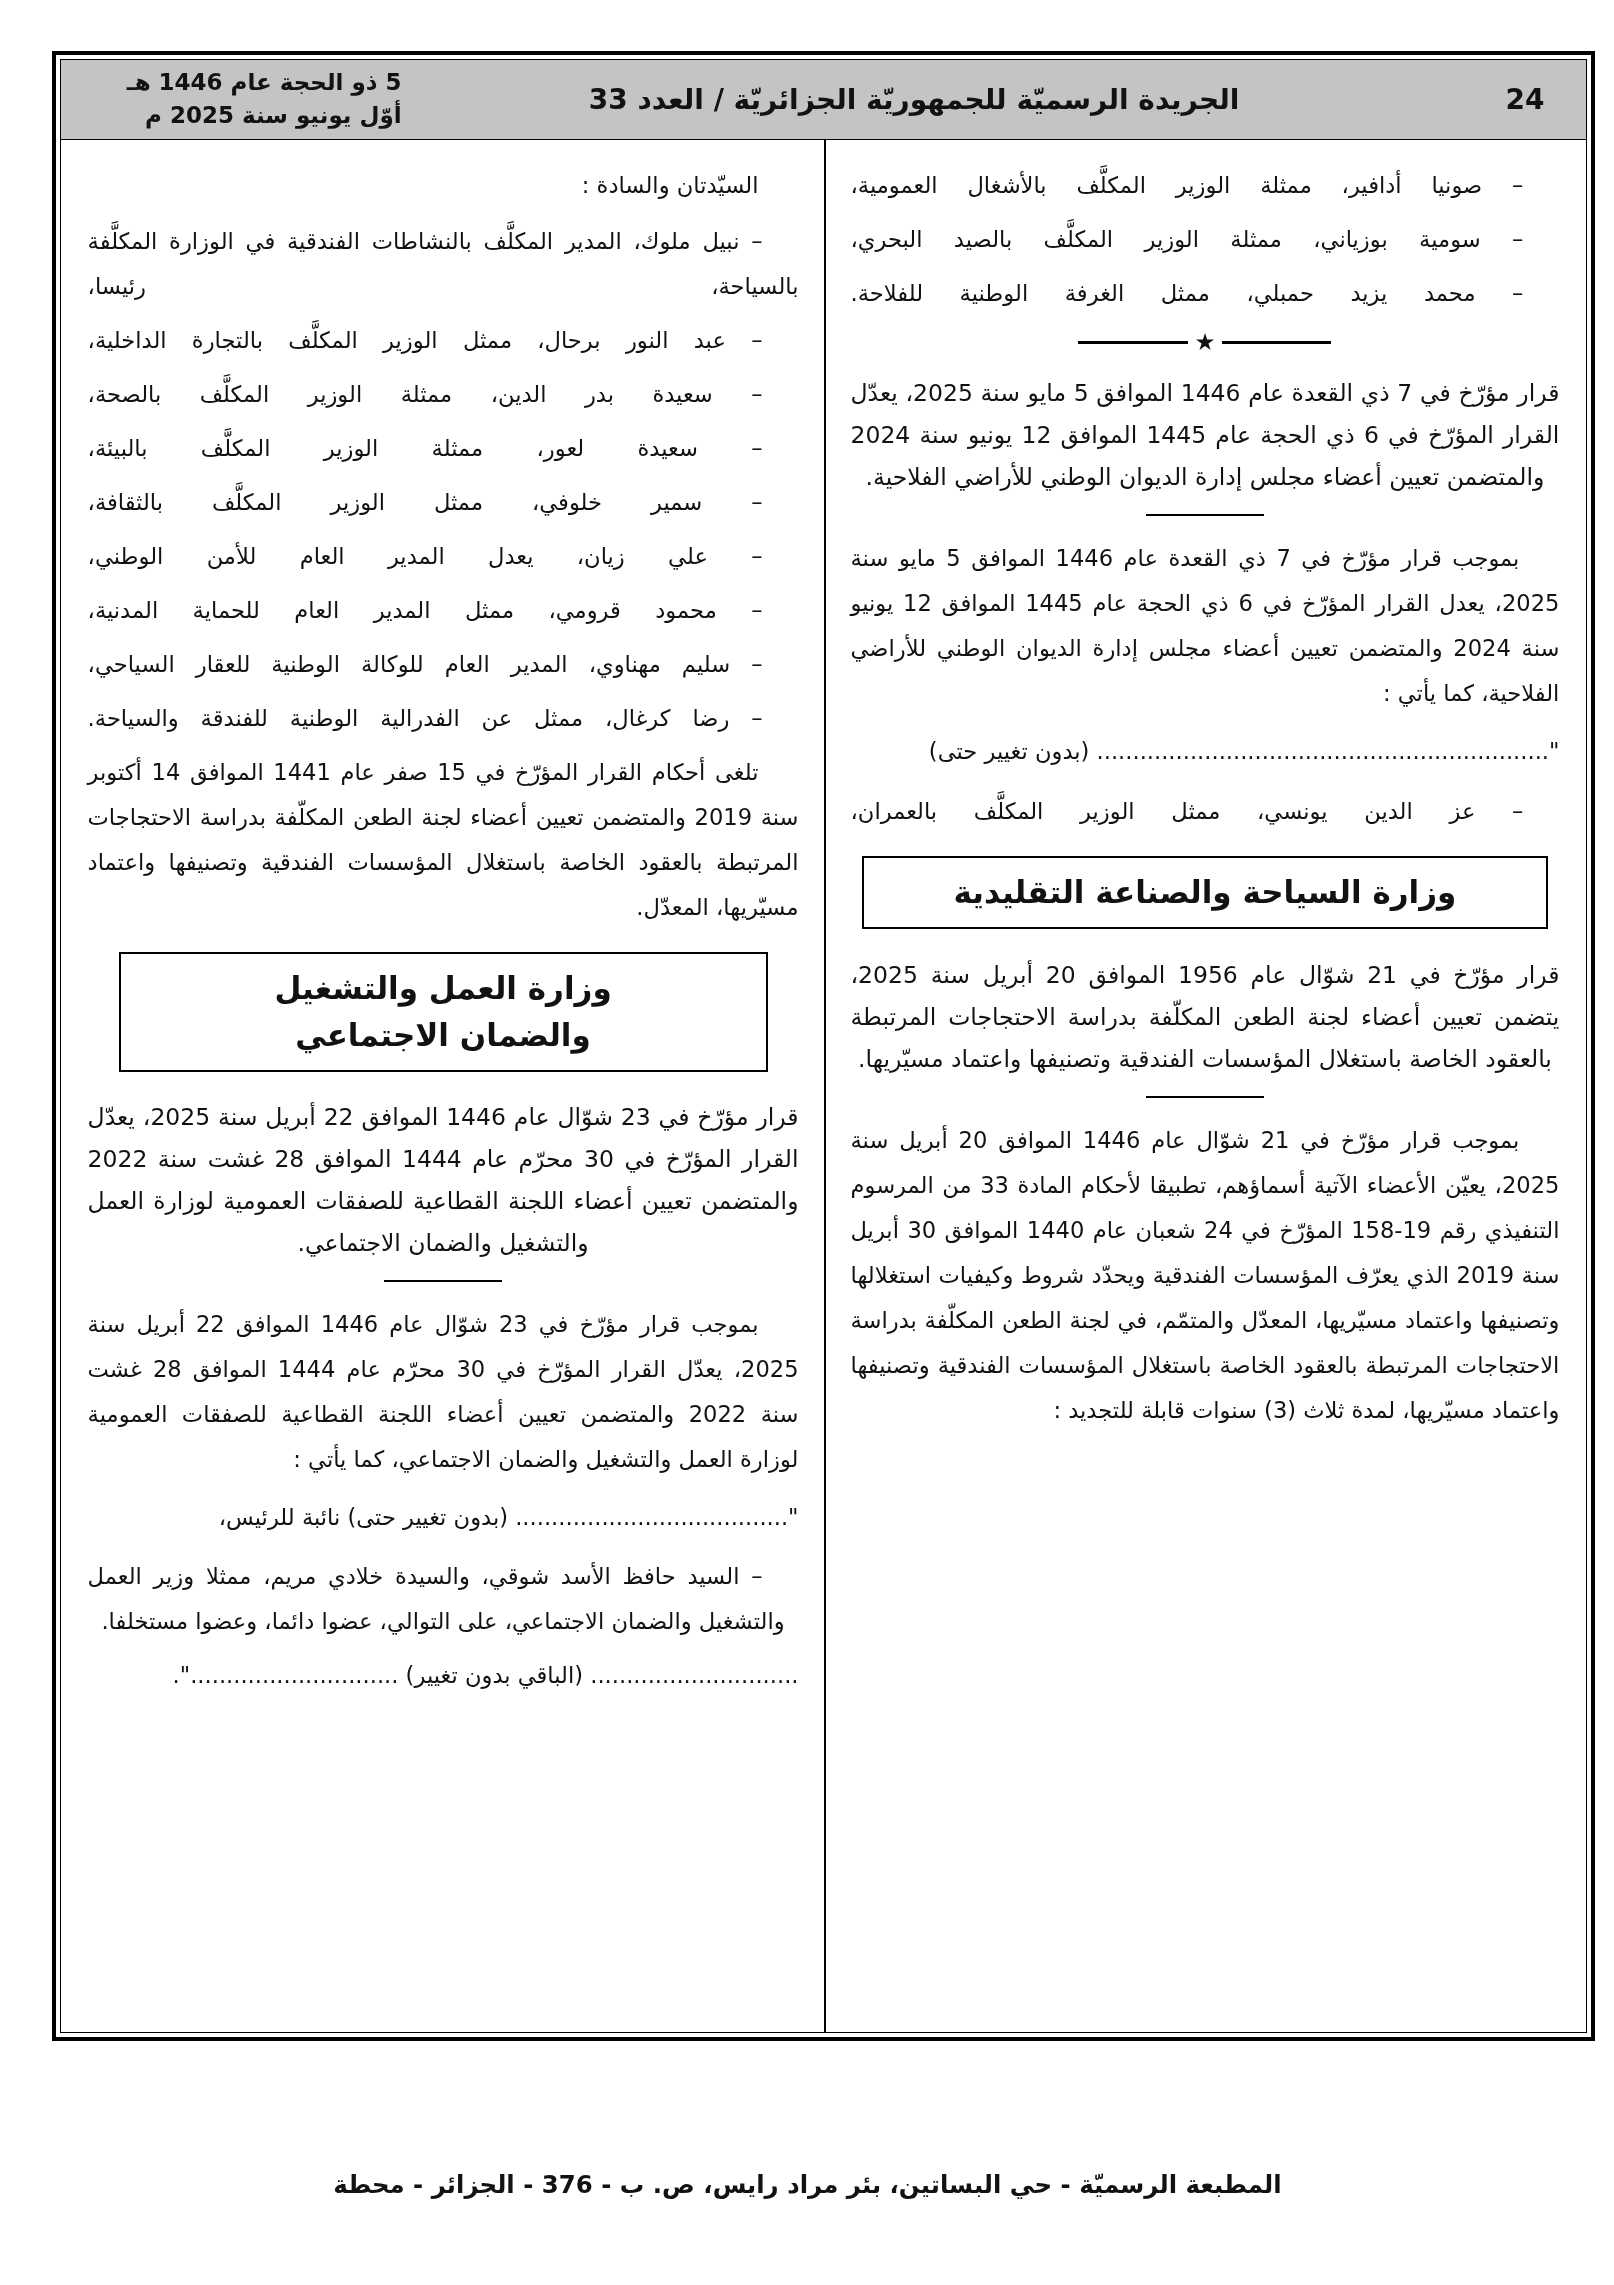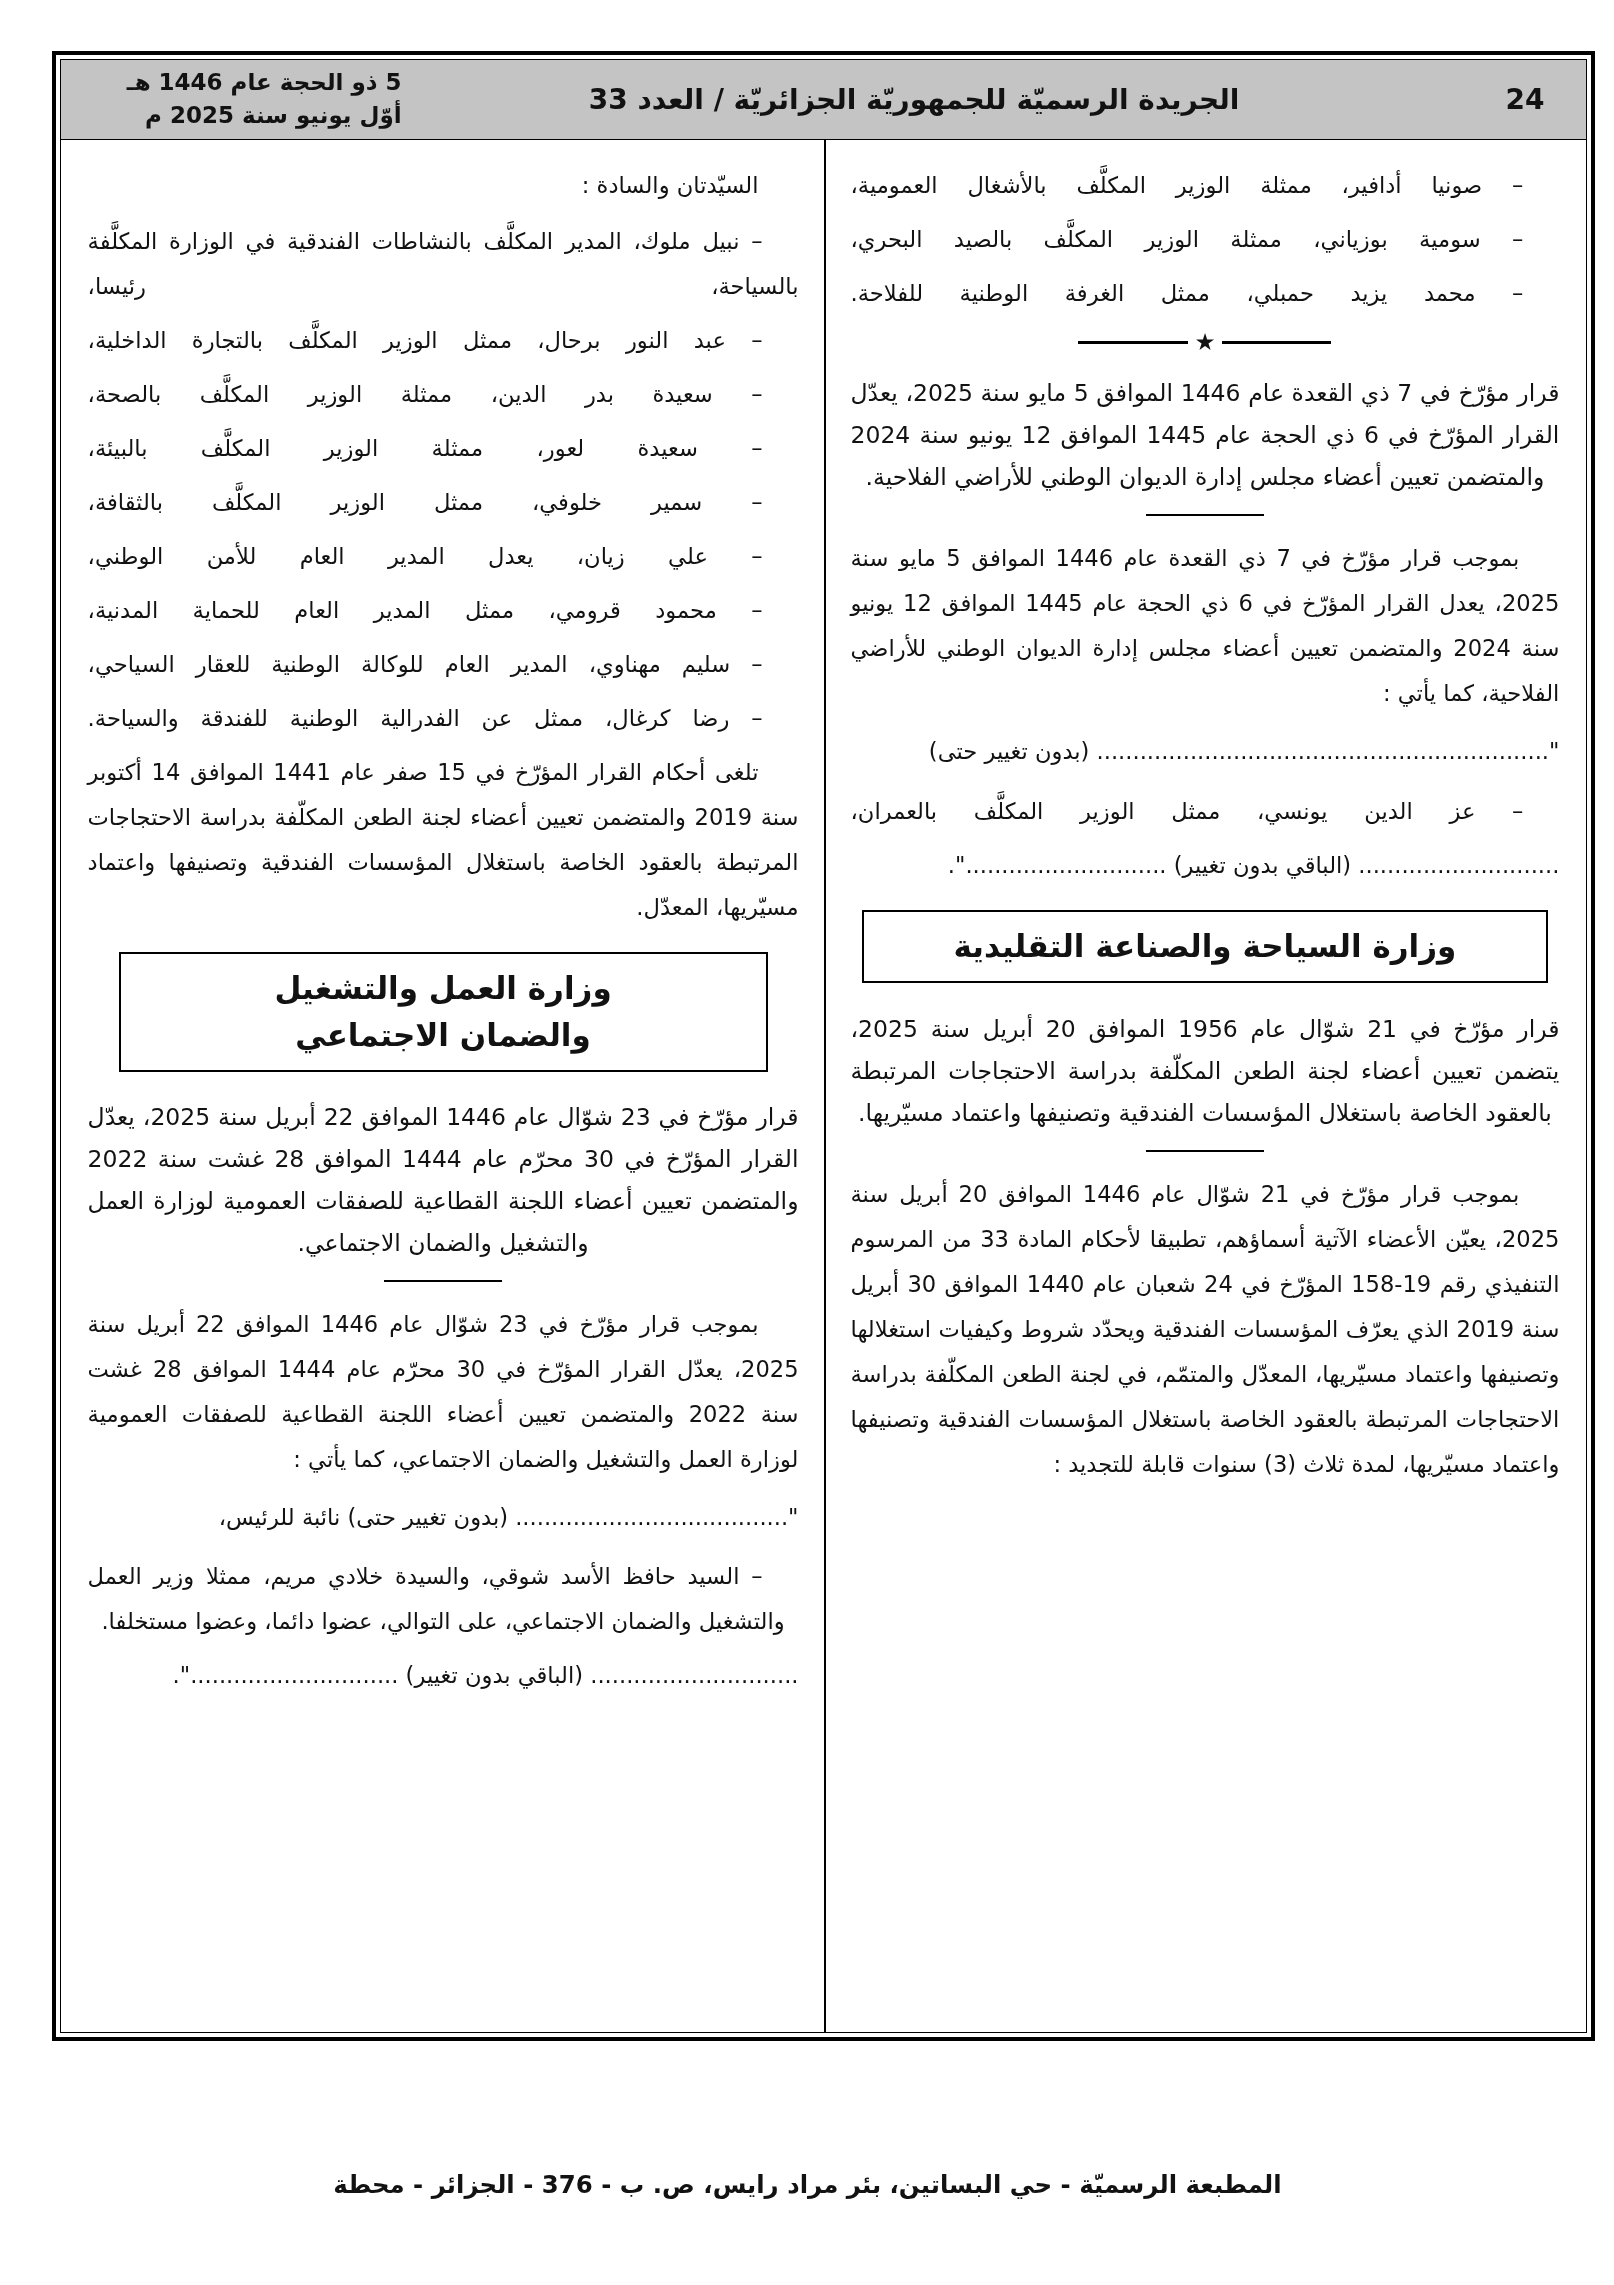--- a/index.html
+++ b/index.html
@@ -105,21 +105,20 @@
           <span class="line"></span>
           <span class="star">★</span>
           <span class="line"></span>
         </div>
 
         <div class="decree-title">قرار مؤرّخ في 7 ذي القعدة عام 1446 الموافق 5 مايو سنة 2025، يعدّل القرار المؤرّخ في 6 ذي الحجة عام 1445 الموافق 12 يونيو سنة 2024 والمتضمن تعيين أعضاء مجلس إدارة الديوان الوطني للأراضي الفلاحية.</div>
         <div class="rule"></div>
         <div class="par">بموجب قرار مؤرّخ في 7 ذي القعدة عام 1446 الموافق 5 مايو سنة 2025، يعدل القرار المؤرّخ في 6 ذي الحجة عام 1445 الموافق 12 يونيو سنة 2024 والمتضمن تعيين أعضاء مجلس إدارة الديوان الوطني للأراضي الفلاحية، كما يأتي :</div>
         <div class="quote-line">"............................................................... (بدون تغيير حتى)</div>
         <div class="member">– عز الدين يونسي، ممثل الوزير المكلَّف بالعمران،</div>
-        <div class="quote-line">............................ (الباقي بدون تغيير) ............................".</div>
 
         <div class="ministry-box">وزارة السياحة والصناعة التقليدية</div>
 
         <div class="decree-title">قرار مؤرّخ في 21 شوّال عام 1956 الموافق 20 أبريل سنة 2025، يتضمن تعيين أعضاء لجنة الطعن المكلّفة بدراسة الاحتجاجات المرتبطة بالعقود الخاصة باستغلال المؤسسات الفندقية وتصنيفها واعتماد مسيّريها.</div>
         <div class="rule"></div>
         <div class="par">بموجب قرار مؤرّخ في 21 شوّال عام 1446 الموافق 20 أبريل سنة 2025، يعيّن الأعضاء الآتية أسماؤهم، تطبيقا لأحكام المادة 33 من المرسوم التنفيذي رقم 19-158 المؤرّخ في 24 شعبان عام 1440 الموافق 30 أبريل سنة 2019 الذي يعرّف المؤسسات الفندقية ويحدّد شروط وكيفيات استغلالها وتصنيفها واعتماد مسيّريها، المعدّل والمتمّم، في لجنة الطعن المكلّفة بدراسة الاحتجاجات المرتبطة بالعقود الخاصة باستغلال المؤسسات الفندقية وتصنيفها واعتماد مسيّريها، لمدة ثلاث (3) سنوات قابلة للتجديد :</div>
       </div>
 
       <div class="col col-left">
         <div class="lead">السيّدتان والسادة :</div>

